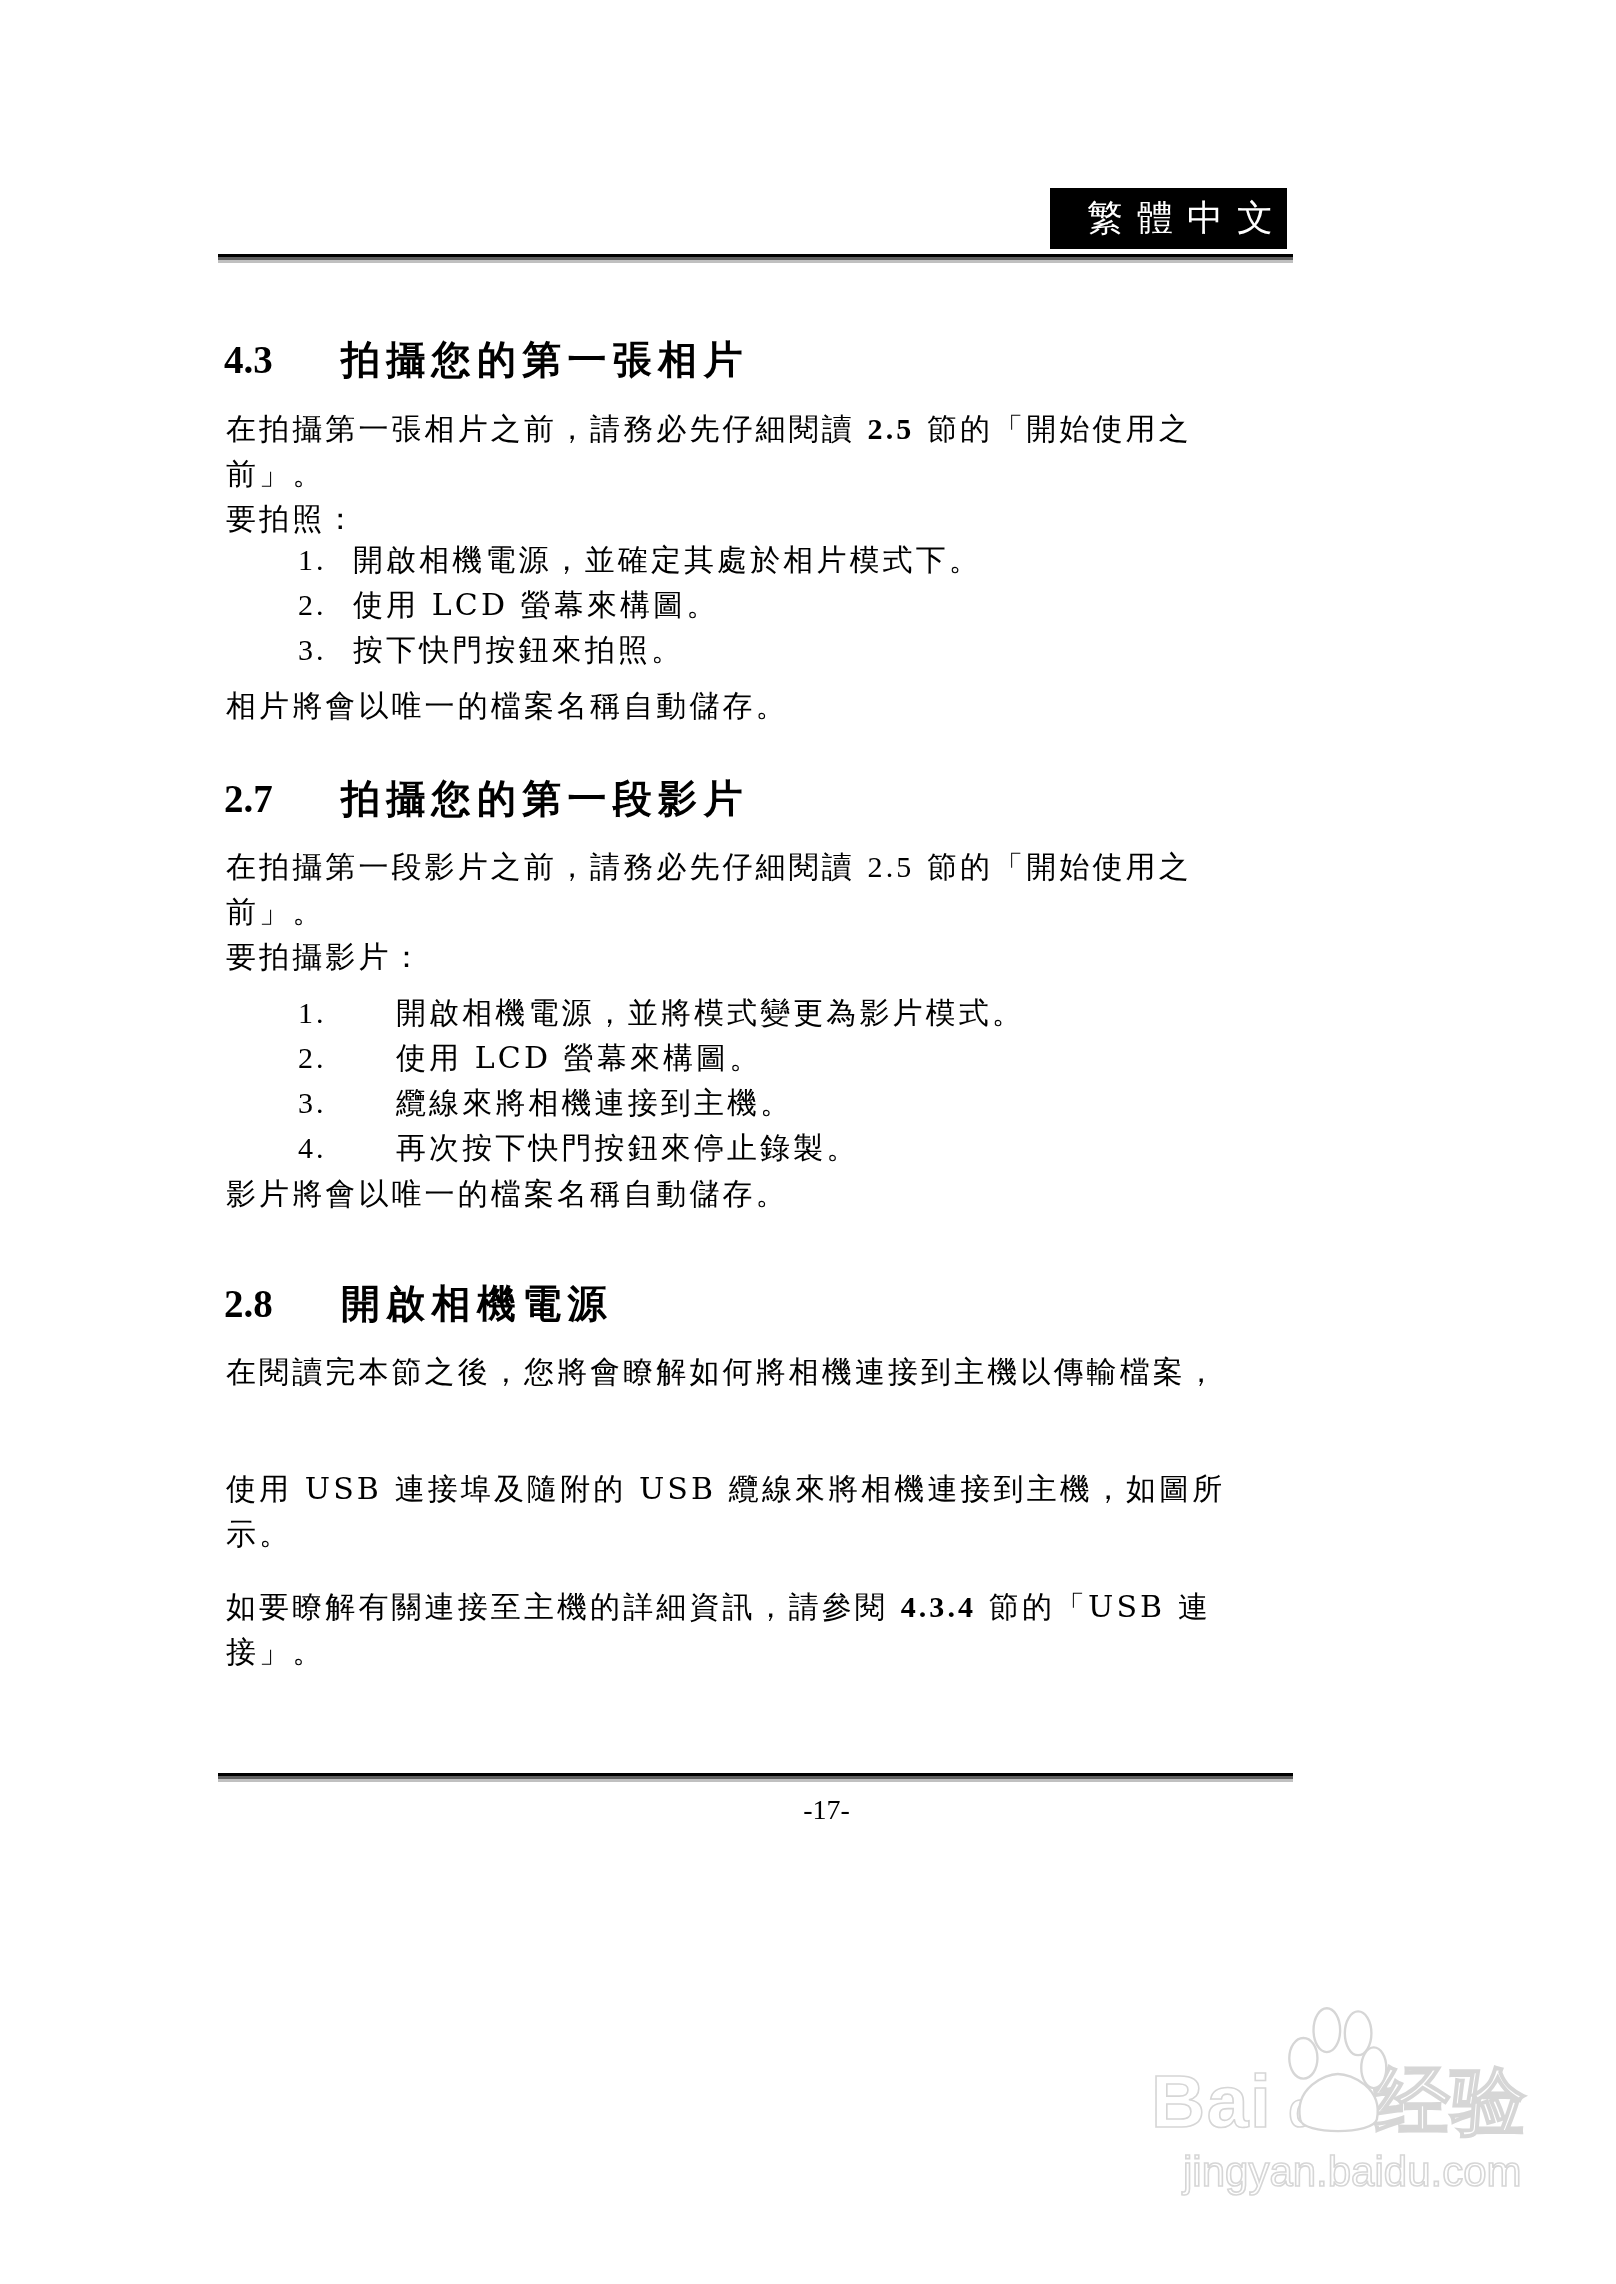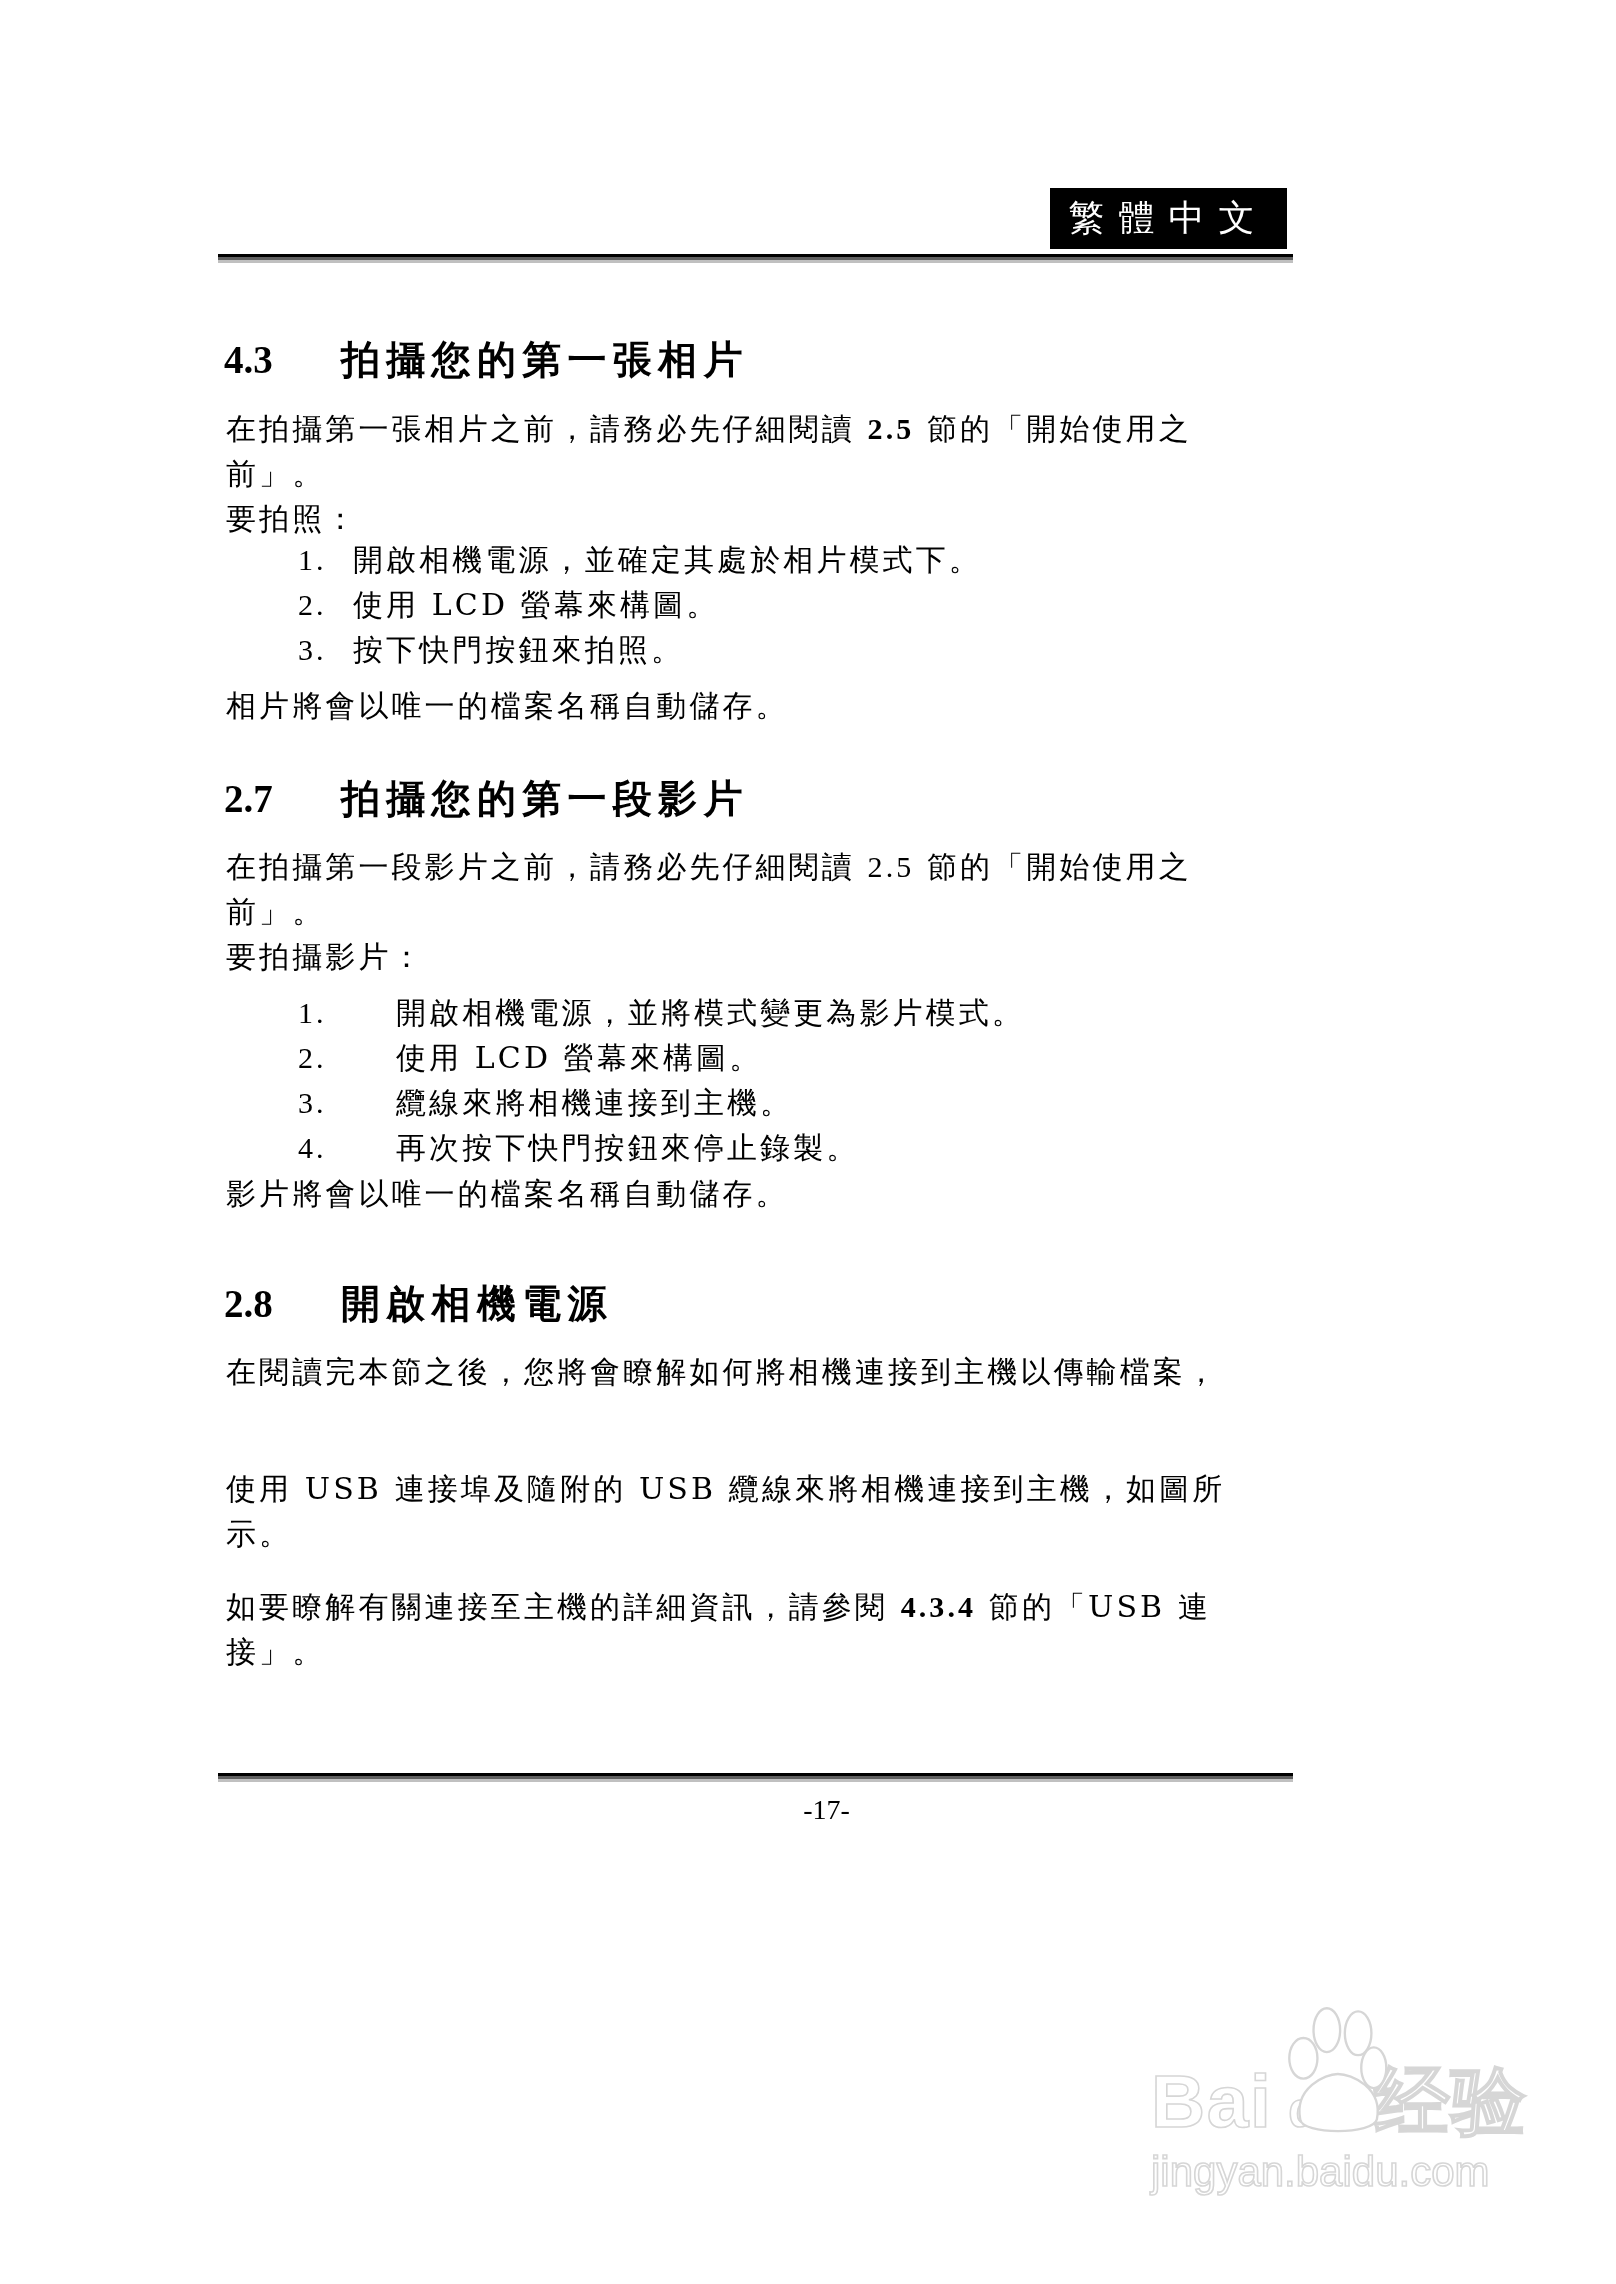--- a/index.html
+++ b/index.html
@@ -1,40 +1,40 @@
 <!DOCTYPE html>
 <html style="font-size:12.5px"><head>
 <meta charset="utf-8">
 <style>
   html, body { margin: 0; padding: 0; background: #ffffff; }
   body { width: 1617px; height: 2284px; position: relative; overflow: hidden;
          font-family: "DejaVu Serif", "Liberation Serif", serif; color: #000; }
   .abs { position: absolute; }
   .lang-box { left: 1050px; top: 188px; width: 237px; height: 61px; background: #000;
-              color: #fff; display: flex; align-items: center; justify-content: center;
+              color: #fff; display: flex; align-items: center; justify-content: flex-end;
               font-size: 36px; letter-spacing: 14px; font-family: "DejaVu Serif", serif; }
   .rule { left: 218px; width: 1075px; height: 9.4px; }
   .rule .b1 { height: 3.1px; background: #000; }
   .rule .b2 { height: 3.1px; background: #606060; }
   .rule .b3 { height: 3.1px; background: #c0c0c0; }
   .h2 { left: 224px; font-size: 39px; font-weight: bold; white-space: nowrap; }
   .h2 .num { font-family: "Liberation Serif", serif; font-weight: bold; display: inline-block; width: 117px; }
   .h2 .title { font-family: "DejaVu Serif", serif; font-weight: bold; letter-spacing: 6.3px; }
   .p { left: 226px; width: 1073px; font-size: 30px; line-height: 45px; white-space: nowrap;
        letter-spacing: 3.1px; }
   .p b { font-family: "Liberation Serif", serif; font-weight: bold; }
   .li { white-space: nowrap; font-size: 30px; letter-spacing: 3.1px; }
   .li .n { display: inline-block; font-family: "Liberation Serif", serif; }
   .pagenum { left: 0; width: 1567px; text-align: center; top: 1794px; font-size: 28px;
              font-family: "Liberation Serif", serif; padding-left: 43px; }
   .watermark { left: 1151px; top: 2052px; width: 407px; height: 188px; color: #e4e4e4; }
   .wm-logo { font-family: "Liberation Sans", sans-serif; font-weight: bold; font-size: 75px;
              letter-spacing: 1.6px; color: #fff; -webkit-text-stroke: 1.6px #d6d6d6; }
   .wm-url { font-family: "Liberation Sans", sans-serif; font-size: 42px; color: #fff;
-            -webkit-text-stroke: 1.6px #d6d6d6; margin-top: -4.7px; }
+            -webkit-text-stroke: 1.6px #d6d6d6; margin-top: -4.7px; margin-left: 32px; }
   .paw { position: absolute; left: 135px; top: -50px; }
 </style>
 </head>
 <body>
 
 <div class="abs lang-box">
   <span>繁體中文</span>
 </div>
 
 <div class="abs rule" style="top:254px">

